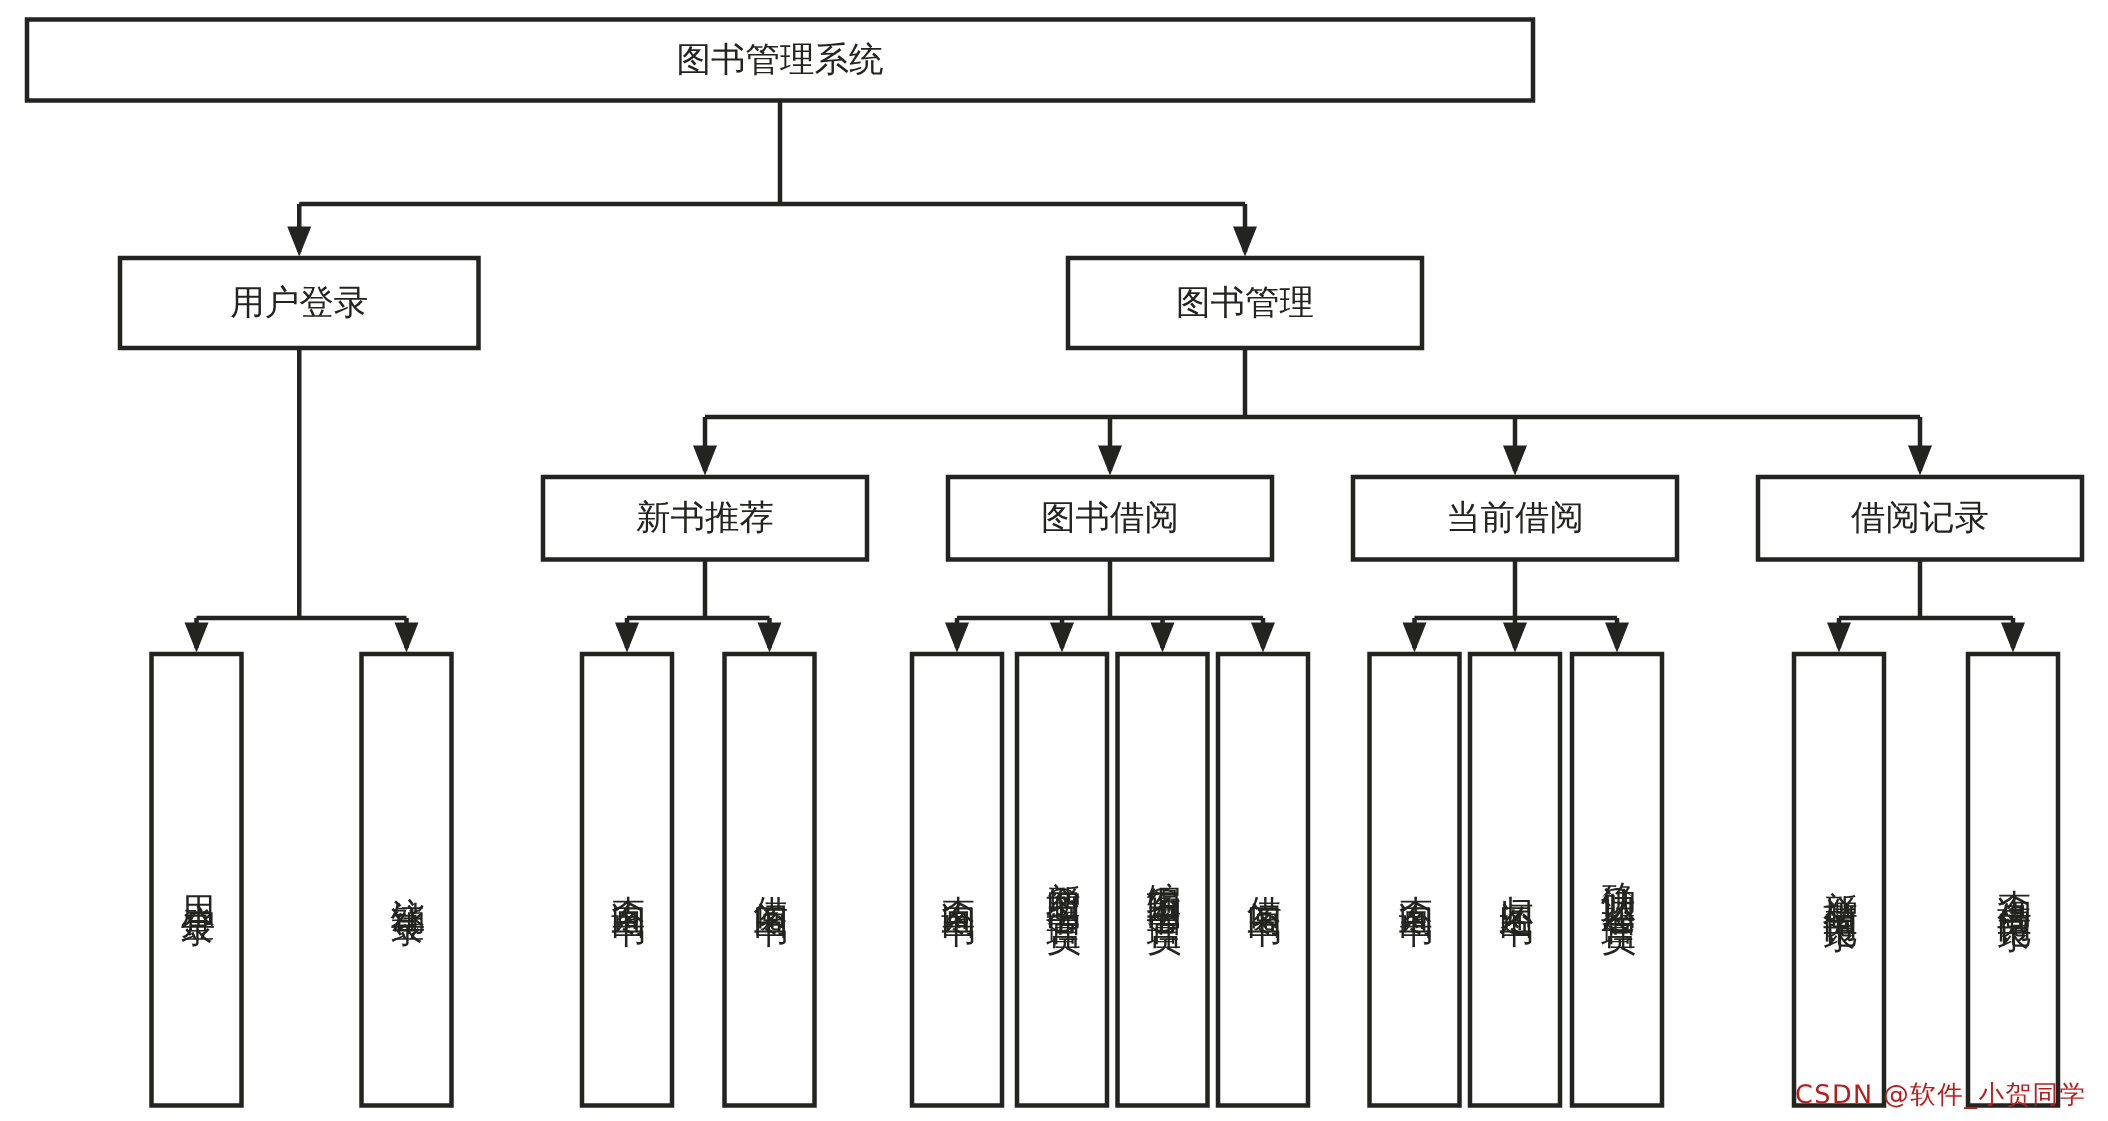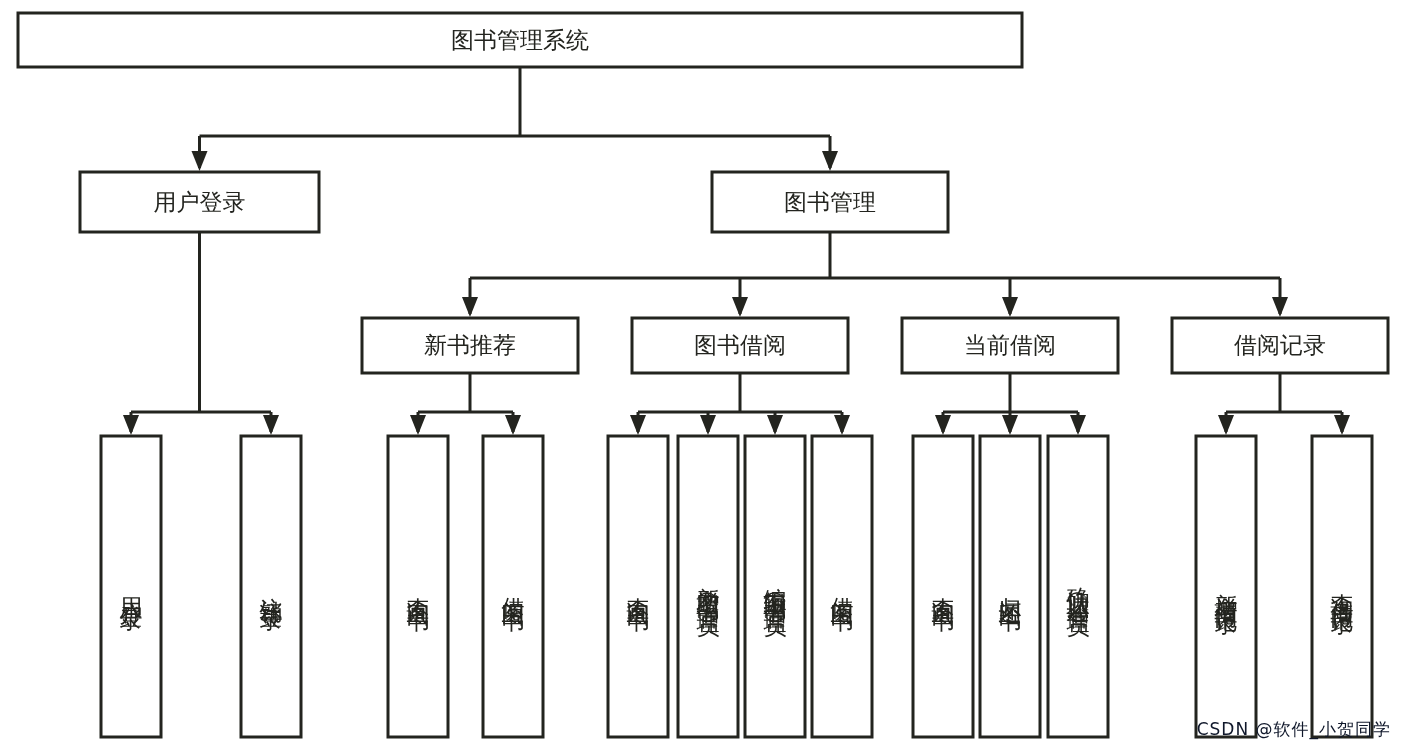--- a/index.html
+++ b/index.html
@@ -61,21 +61,21 @@
     justify-content: center;
     white-space: nowrap;
     user-select: none;
   }
   .watermark {
     position: absolute;
     right: 14px;
     bottom: 6px;
     font-family: "DejaVu Sans", "Liberation Sans", sans-serif;
     font-size: 17px;
-    color: #0f172a;
+    color: #b91c1c;
     letter-spacing: 1px;
     white-space: nowrap;
   }
 </style>
 </head>
 <body>
 
 <div id="diagram-root">
 
   <svg class="diagram-canvas" viewBox="0 0 1405 747">

